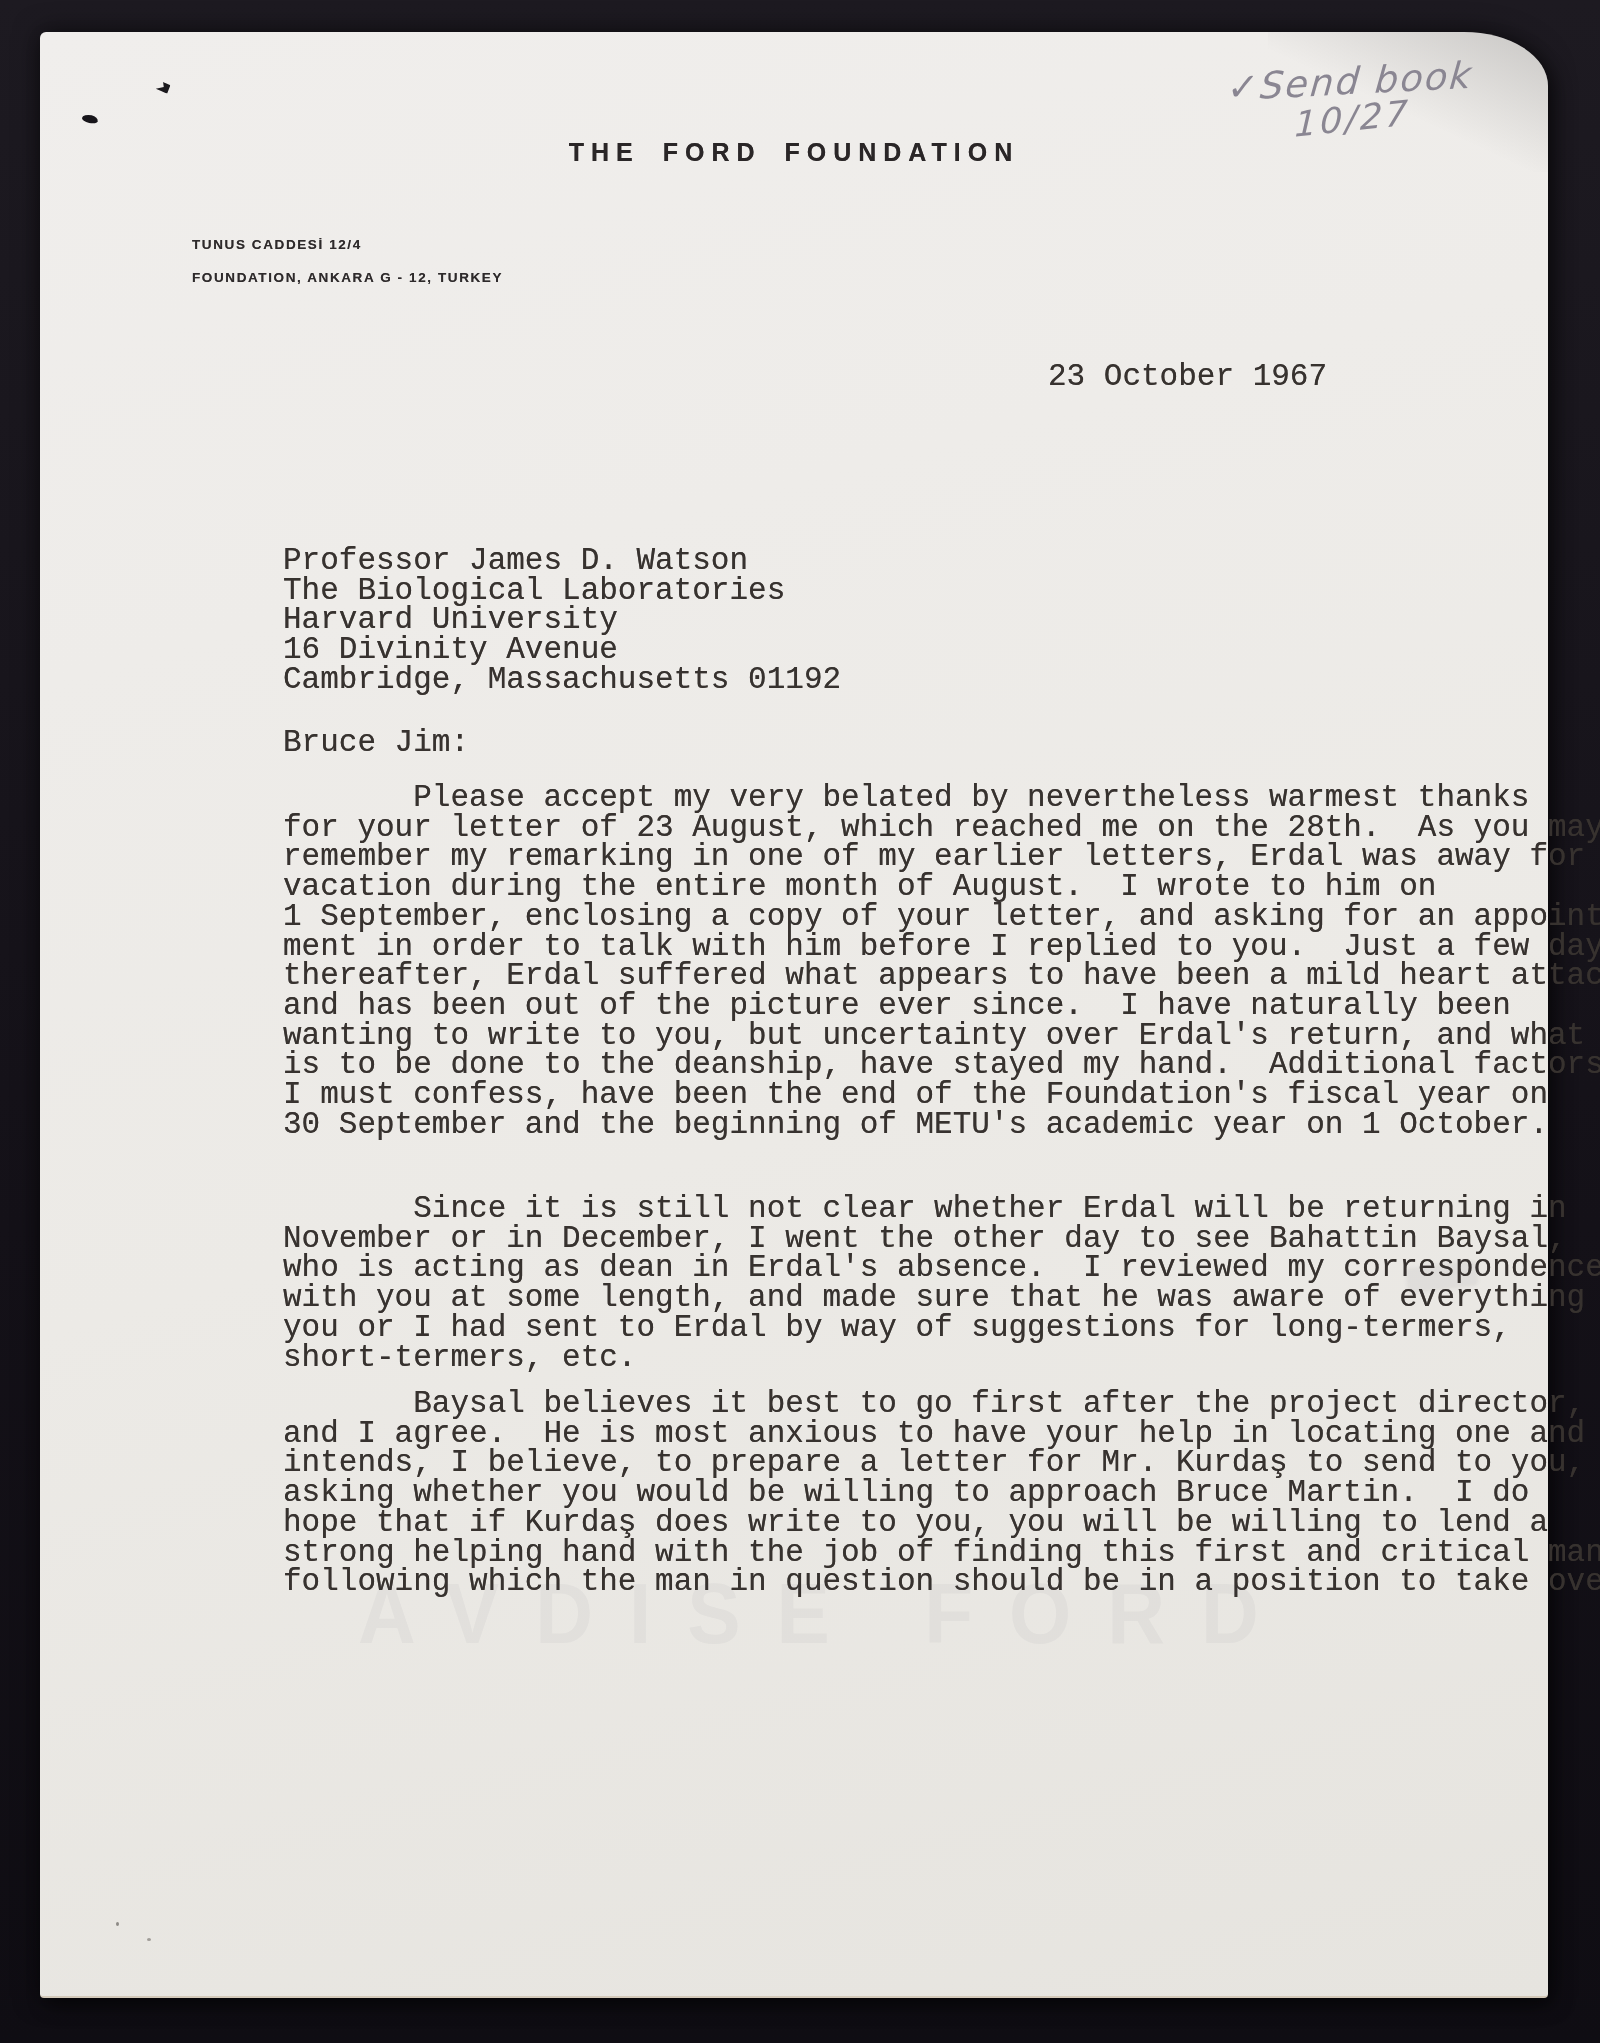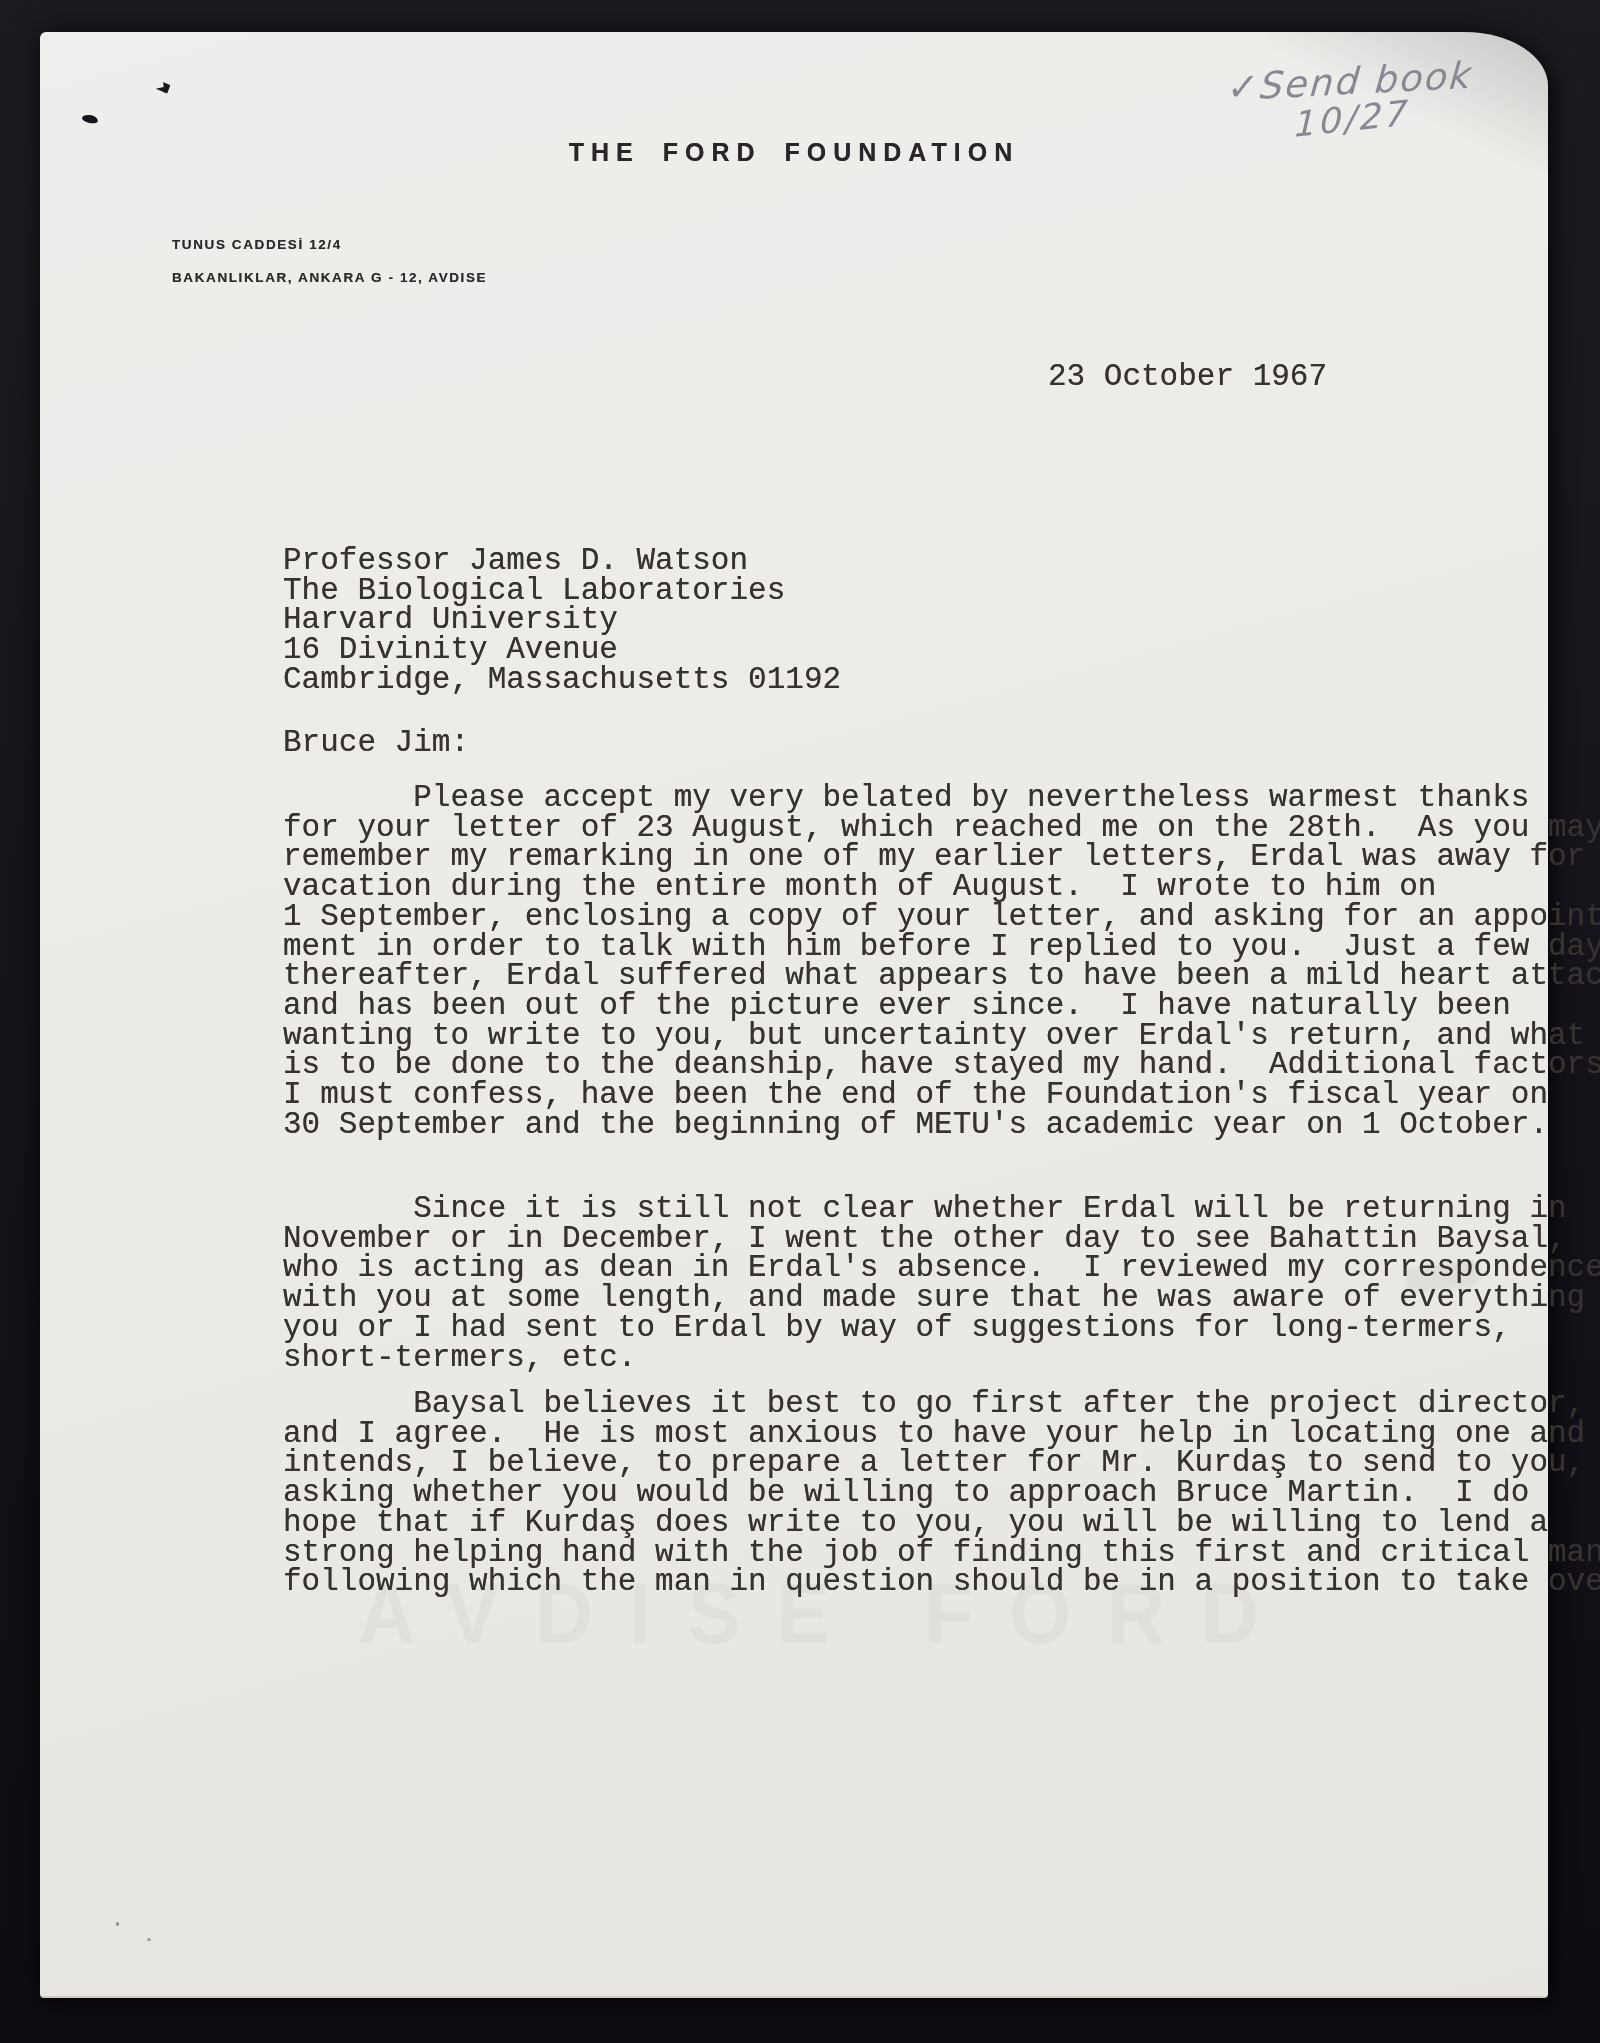--- a/index.html
+++ b/index.html
@@ -37,21 +37,21 @@
     color: #2a2627;
     text-shadow: 0 0 0.5px rgba(40,36,36,0.7);
   }
   .lh-block {
     position: absolute; top: 196px;
     font-size: 13.5px; font-weight: bold;
     letter-spacing: 1.6px; line-height: 33px;
     color: #2e2a2b;
     text-shadow: 0 0 0.4px rgba(40,36,36,0.6);
   }
-  .lh-left  { left: 132px; text-align: left; }
+  .lh-left  { left: 152px; text-align: left; }
   .lh-right { right: 138px; text-align: right; }
 
   
   .typewriter {
     font-family: "Liberation Mono", monospace;
     font-size: 31px; line-height: 29.7px;
     color: #37322f;
     white-space: pre;
     text-shadow: 0 0 0.6px rgba(55,50,47,0.75);
   }
@@ -116,21 +116,21 @@
 
     <div class="hw-note">
       <div class="hw-line1">✓Send book</div>
       <div class="hw-line2">10/27</div>
     </div>
 
     <div class="lh-title">THE FORD FOUNDATION</div>
 
     <div class="lh-block lh-left">
       <div>TUNUS CADDESİ 12/4</div>
-      <div>BAKANLIKLAR, ANKARA G - 12, AVDISE</div>
+      <div>FOUNDATION, ANKARA G - 12, TURKEY</div>
     </div>
 
 
     <div class="typewriter date">23 October 1967</div>
 
     <div class="typewriter recipient">Professor James D. Watson
 The Biological Laboratories
 Harvard University
 16 Divinity Avenue
 Cambridge, Massachusetts 01192</div>

